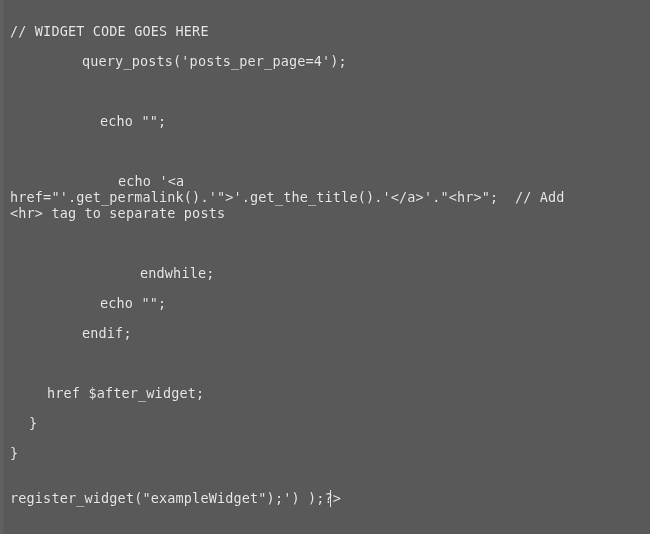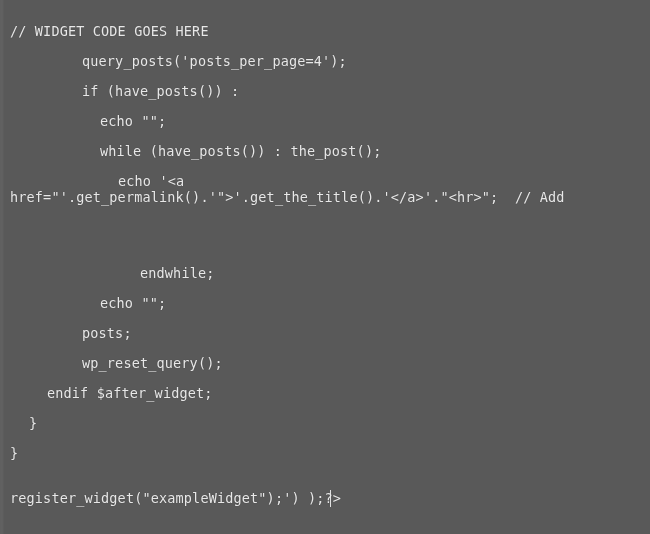--- a/index.html
+++ b/index.html
@@ -54,30 +54,28 @@
 </head>
 <body>
 
 <div id="screenshot">
 
   <div class="left-gutter-strip"></div>
 
   <div class="code-area">
     <div class="code-line" style="left:10px;  top:24px;">// WIDGET CODE GOES HERE</div>
     <div class="code-line" style="left:82px;  top:54px;">query_posts('posts_per_page=4');</div>
-    <div class="code-line" style="left:82px;  top:84px;">if (have_posts()) :</div>
     <div class="code-line" style="left:100px; top:114px;">echo "";</div>
-    <div class="code-line" style="left:100px; top:144px;">while (have_posts()) : the_post();</div>
     <div class="code-line" style="left:118px; top:174px;text-align:center;">echo '&lt;a</div>
     <div class="code-line" style="left:10px;  top:190px;">href="'.get_permalink().'"&gt;'.get_the_title().'&lt;/a&gt;'."&lt;hr&gt;";  // Add</div>
+    <div class="code-line" style="left:10px;  top:206px;">&lt;hr&gt; tag to separate posts</div>
     <div class="code-line" style="left:100px; top:266px;margin-left:40px;">endwhile;</div>
     <div class="code-line" style="left:100px; top:296px;">echo "";</div>
-    <div class="code-line" style="left:82px;  top:326px;">posts;</div>
-    <div class="code-line" style="left:82px;  top:356px;">wp_reset_query();</div>
-    <div class="code-line" style="left:47px;  top:386px;">endif $after_widget;</div>
+    <div class="code-line" style="left:82px;  top:326px;">endif;</div>
+    <div class="code-line" style="left:47px;  top:386px;">href $after_widget;</div>
     <div class="code-line" style="left:29px;  top:416px;">}</div>
     <div class="code-line" style="left:10px;  top:446px;">}</div>
     <div class="code-line" style="left:10px;  top:491px;">register_widget("exampleWidget");') );?&gt;</div>
 
     <div class="caret" style="left:330px; top:490px; height:17px;"></div>
   </div>
 
 </div>
 
 </body></html>

